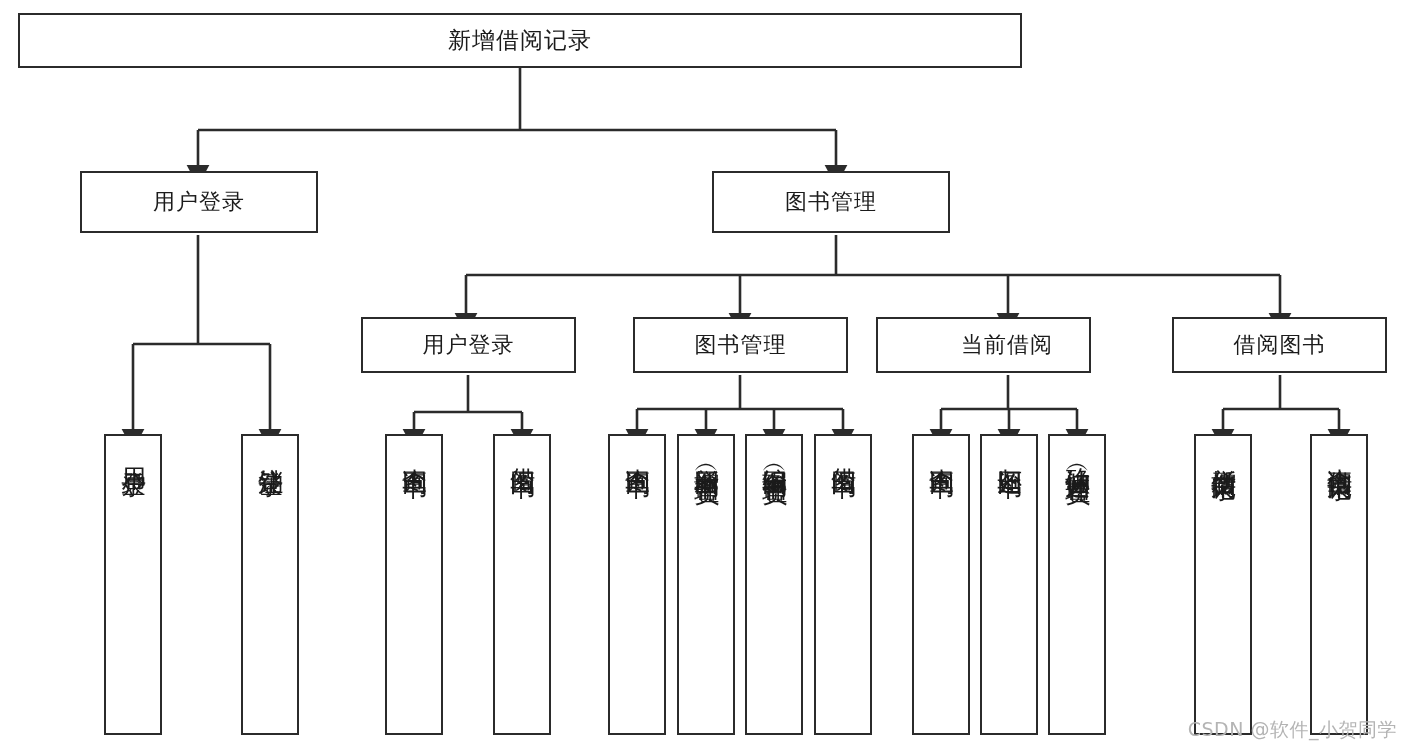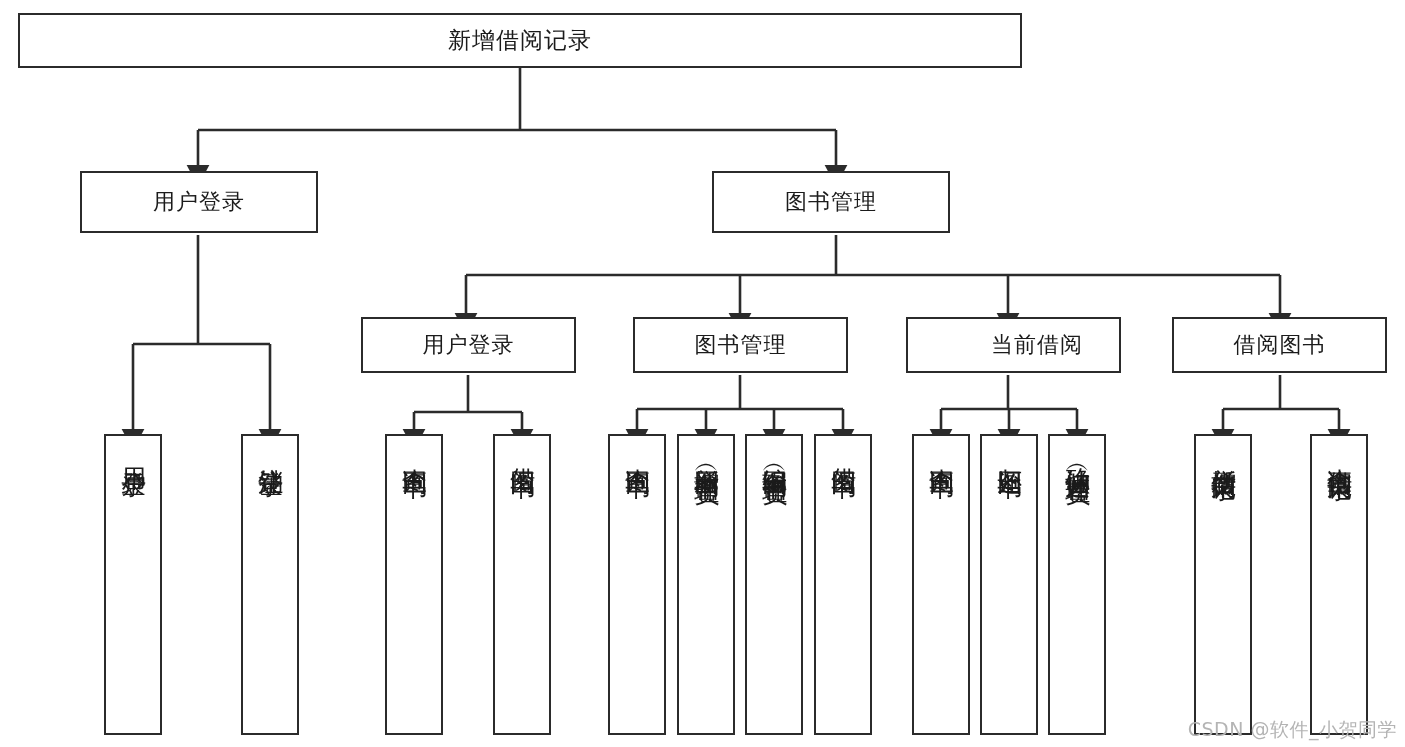--- a/index.html
+++ b/index.html
@@ -139,21 +139,21 @@
   </div>
 
   <div class="node horiz" style="left:361px; top:317px; width:215px; height:56px;">
     <span>用户登录</span>
   </div>
 
   <div class="node horiz" style="left:633px; top:317px; width:215px; height:56px;">
     <span>图书管理</span>
   </div>
 
-  <div class="node horiz" style="left:906px; top:317px; width:215px; height:56px;padding-left:47px;">
+  <div class="node horiz" style="left:876px; top:317px; width:215px; height:56px;padding-left:47px;">
     <span>当前借阅</span>
   </div>
 
   <div class="node horiz" style="left:1172px; top:317px; width:215px; height:56px;">
     <span>借阅图书</span>
   </div>
 
   <div class="node vert" style="left:104px; top:434px; width:58px; height:301px;">
     <span class="vtext">用户登录</span>
   </div>

